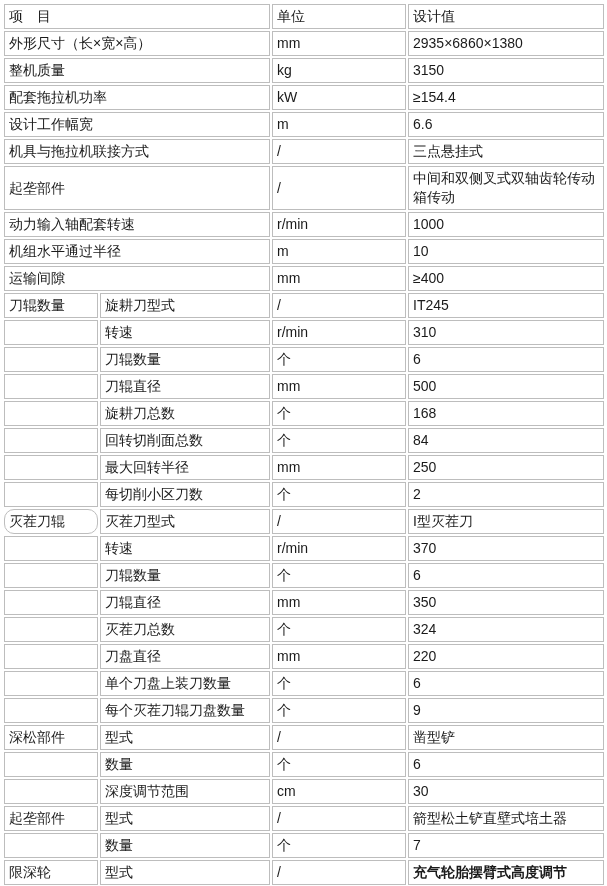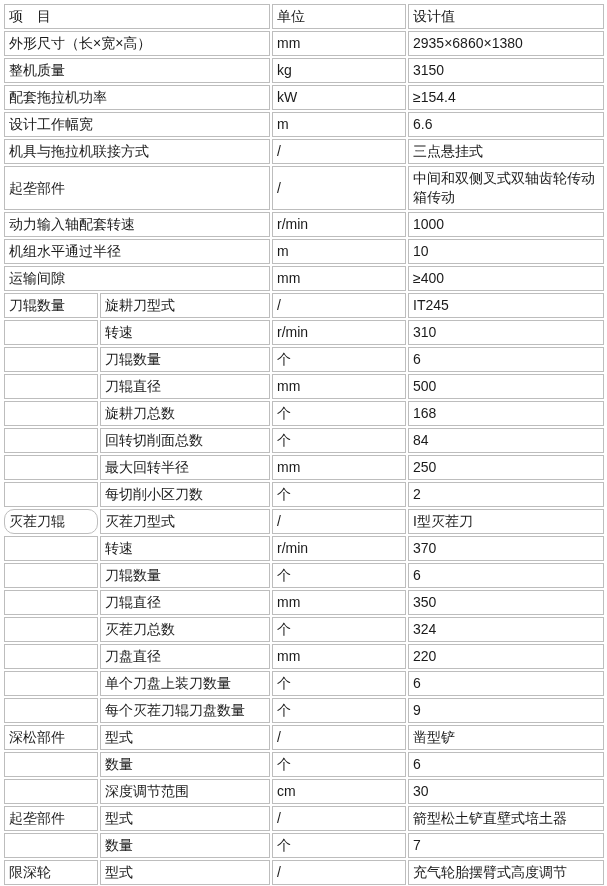--- a/index.html
+++ b/index.html
@@ -227,16 +227,16 @@
       <tr>
         <td style="border-color: rgb(189, 189, 189);"></td>
         <td style="border-color: rgb(189, 189, 189);">数量</td>
         <td style="border-color: rgb(189, 189, 189);">个</td>
         <td style="border-color: rgb(189, 189, 189);">7</td>
       </tr>
       <tr>
         <td style="border-color: rgb(189, 189, 189);">限深轮</td>
         <td style="border-color: rgb(189, 189, 189);">型式</td>
         <td style="border-color: rgb(189, 189, 189);">/</td>
-        <td style="border-color: rgb(189, 189, 189);">充气轮胎摆臂式高度调节</td>
+        <td style="border-color: rgb(189, 189, 189); font-weight: bold;">充气轮胎摆臂式高度调节</td>
       </tr>
     </tbody>
 </table>
 
 </body></html>

